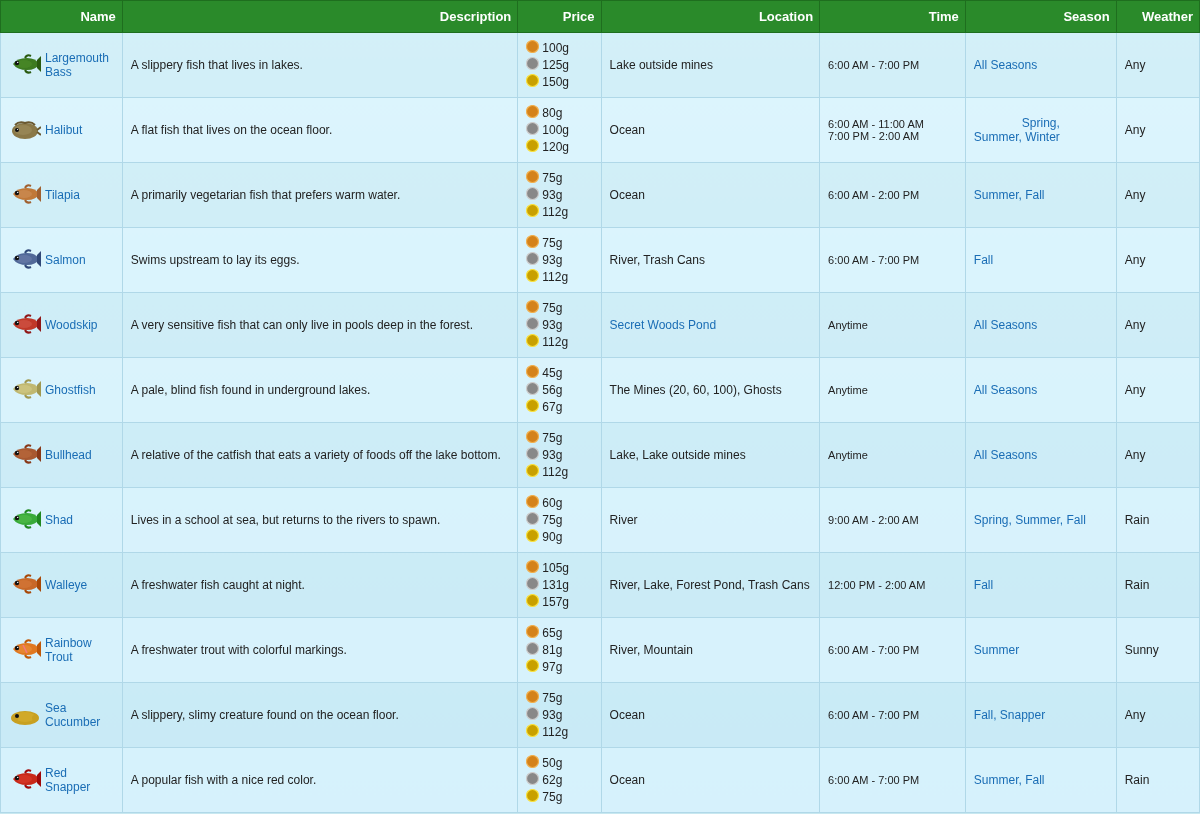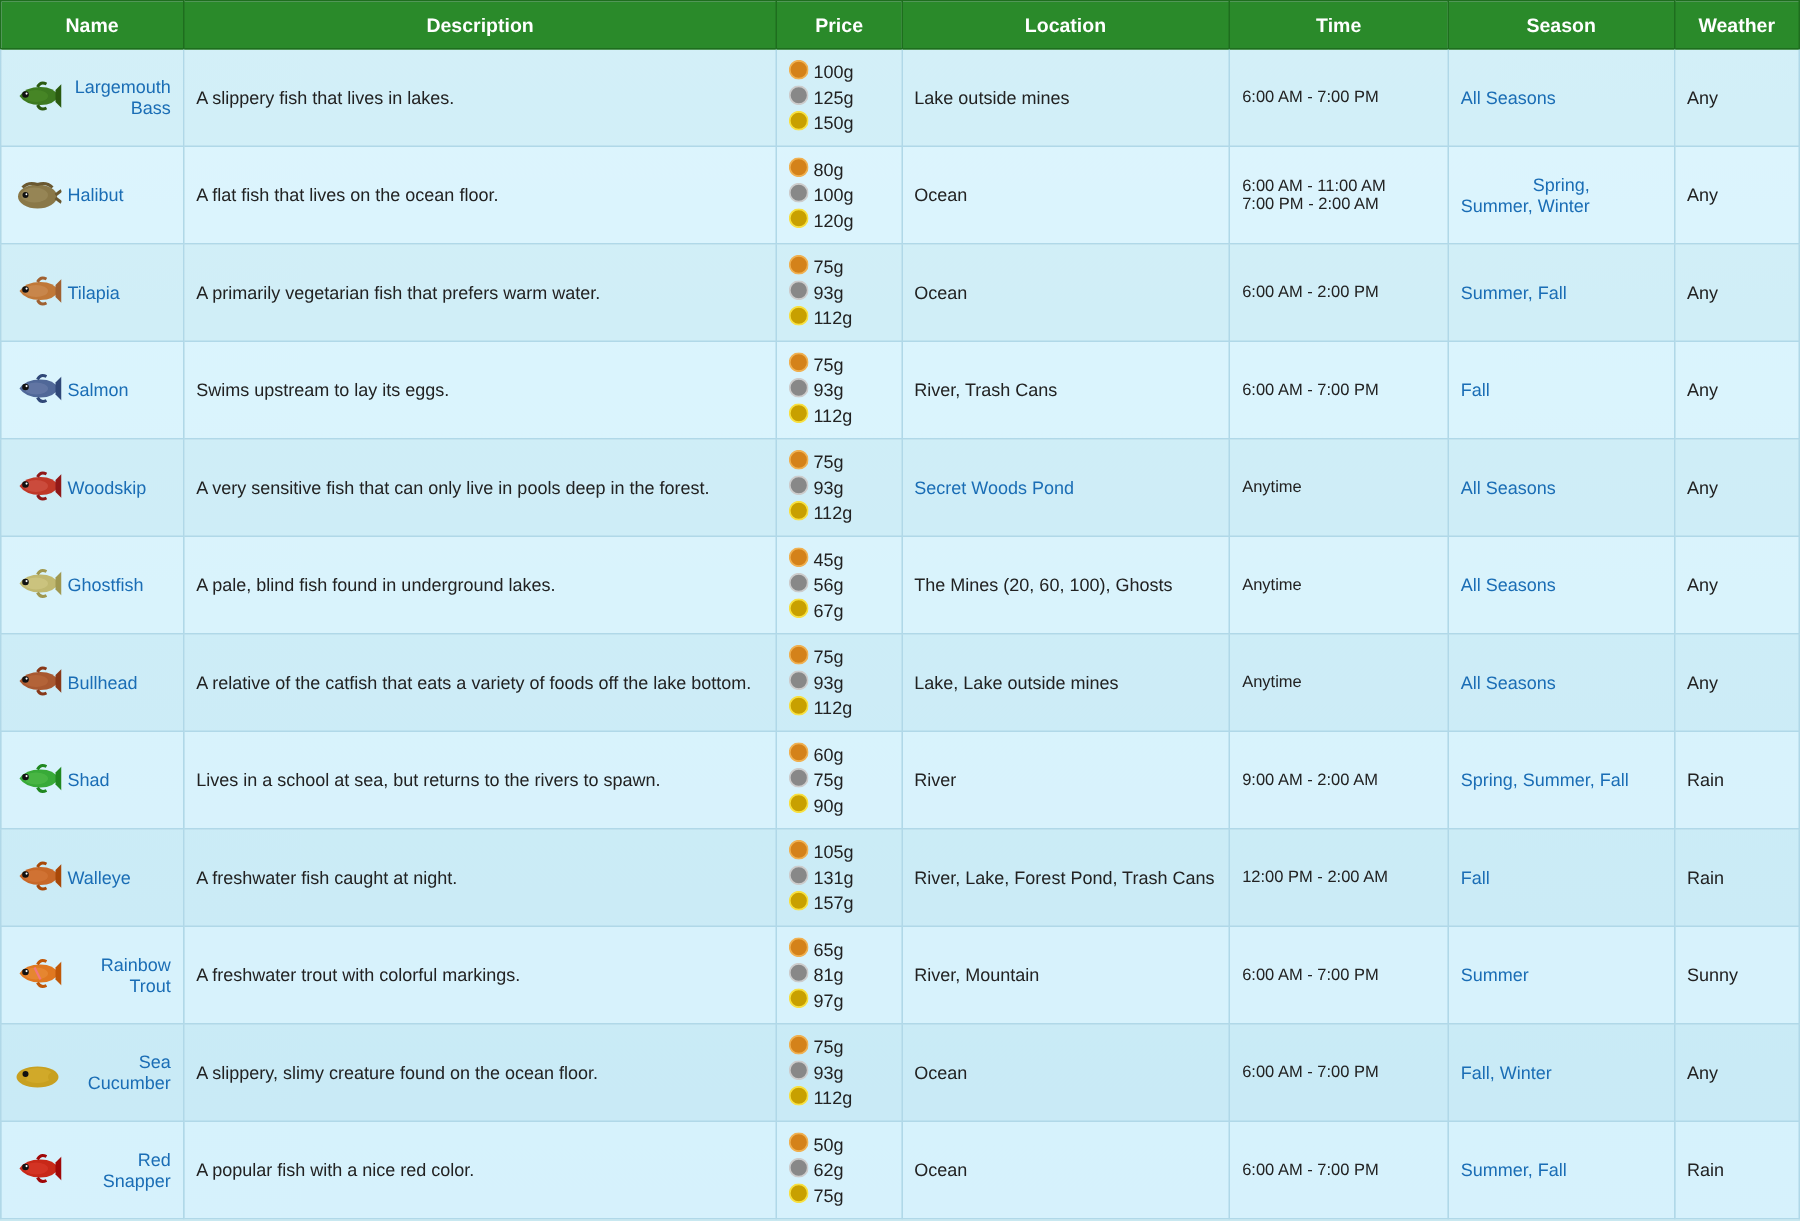--- a/index.html
+++ b/index.html
@@ -13,21 +13,21 @@
       width: 1200px;
       border-collapse: collapse;
       background: linear-gradient(180deg, #dff4f8 0%, #c8e8f4 100%);
     }
     thead tr th {
       background: #2a8a2a;
       color: white;
       font-weight: bold;
       font-size: 13px;
       padding: 8px 6px;
-      text-align: center;
+      text-align: right;
       border: 1px solid #1e6e1e;
     }
     tbody tr {
       border-bottom: 1px solid #a8d4e0;
     }
     tbody tr:nth-child(odd) {
       background: rgba(200, 235, 248, 0.5);
     }
     tbody tr:nth-child(even) {
       background: rgba(220, 245, 255, 0.7);
@@ -50,21 +50,20 @@
     .fish-name {
       color: #1a6db5;
       font-weight: normal;
       text-decoration: none;
       cursor: pointer;
     }
     .name-cell {
       display: flex;
       align-items: center;
       gap: 4px;
-      text-align: right;
     }
 
     .price-row {
       display: flex;
       align-items: center;
       gap: 3px;
       margin: 1px 0;
     }
 
     
@@ -536,21 +535,21 @@
     </div>
           <div class="price-row">
       <span><svg width="13" height="13" viewBox="0 0 13 13">
                 <circle cx="6.5" cy="6.5" r="6" fill="#c8a000" stroke="#f8e040" stroke-width="1.2"></circle>
               </svg></span>
       <span>112g</span>
     </div>
         </td>
         <td class="col-loc">Ocean</td>
         <td class="col-time time-cell">6:00 AM - 7:00 PM</td>
-        <td class="col-season"><span style="color:#1a6db5;">Fall, Winter</span></td>
+        <td class="col-season"><span style="color:#1a6db5;">Fall, Snapper</span></td>
         <td class="col-weather">Any</td>
       </tr>
       <tr>
         <td class="col-name">
           <div class="name-cell">
     <span><svg width="32" height="32" viewBox="0 0 32 32">
     <path d="M4 16 Q8 10 18 10 Q27 10 30 16 Q27 22 18 22 Q8 22 4 16Z" fill="#c82818"></path>
     <ellipse cx="15" cy="16" rx="8" ry="4" fill="#e84838" opacity="0.35"></ellipse>
     <path d="M28 12 L32 8 L32 24 L28 20 Z" fill="#a00808"></path>
     <path d="M16 10 Q18 6 22 8" stroke="#a00808" stroke-width="2" fill="none"></path>

